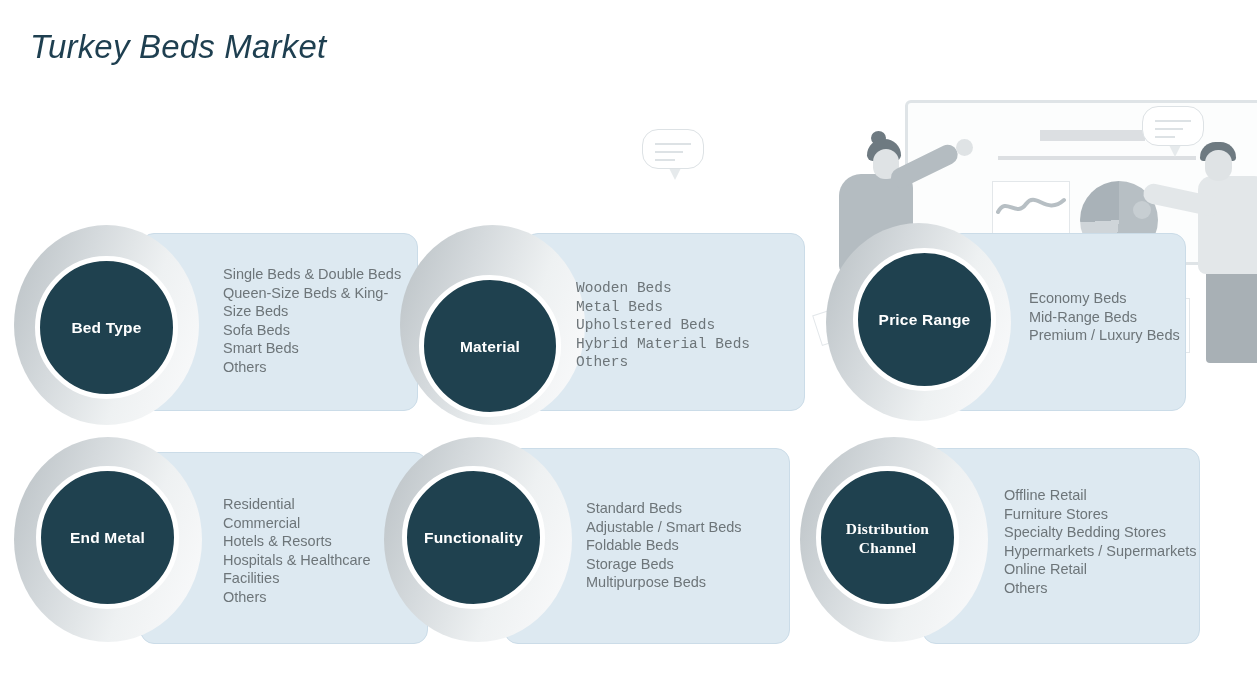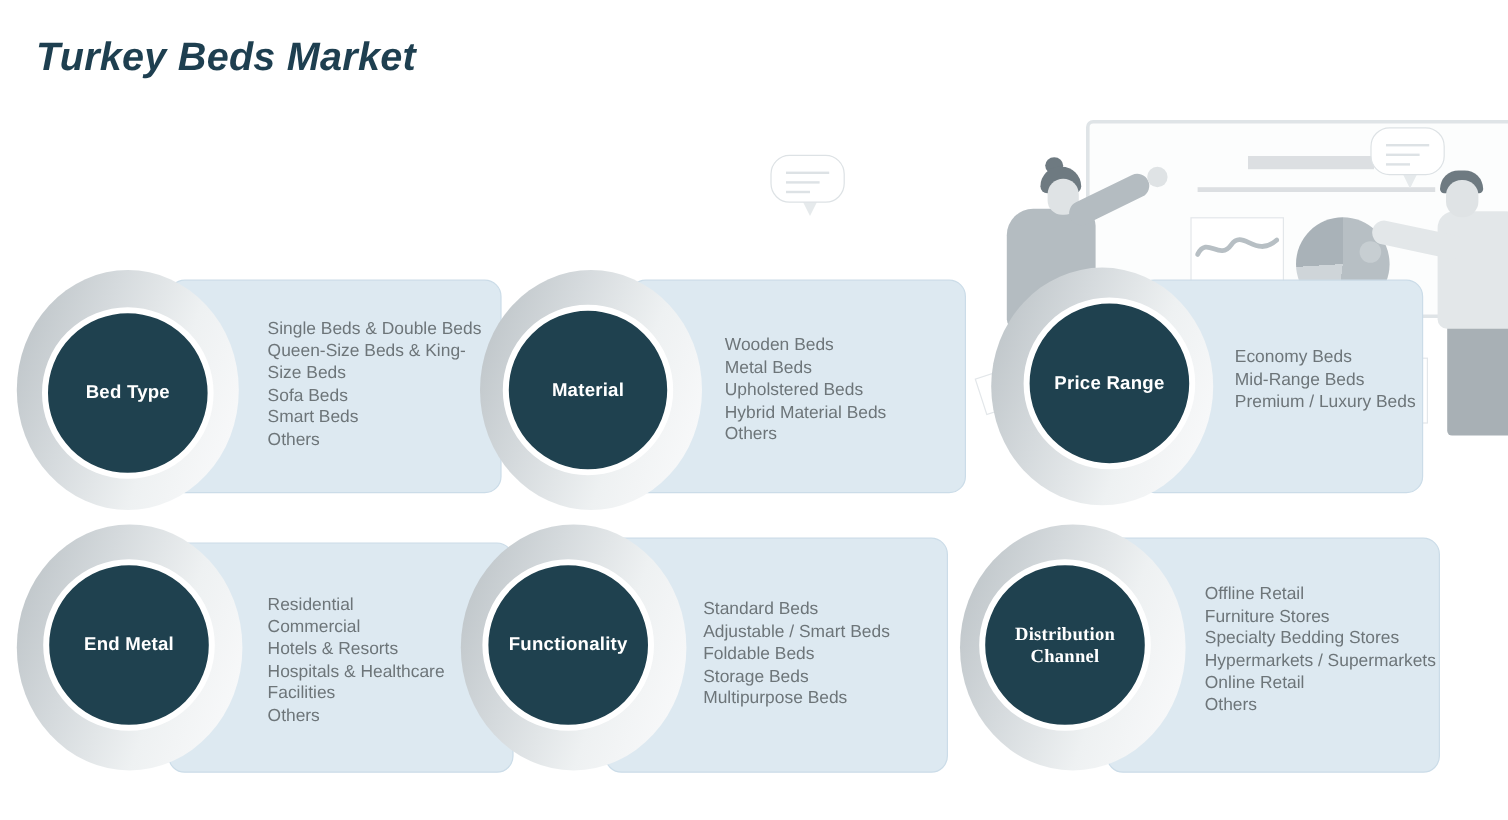--- a/index.html
+++ b/index.html
@@ -7,21 +7,21 @@
     width: 1257px; height: 683px;
     background: #ffffff;
     font-family: "Liberation Sans", sans-serif;
     overflow: hidden;
   }
   #canvas { position: relative; width: 1257px; height: 683px; background:#fff; }
 
   
   #page-title {
     position: absolute; left: 30px; top: 28px;
-    font-size: 33px; font-weight: bold; font-style: italic;
+    font-size: 33px; font-weight: normal; font-style: italic;
     color: #1e3f50; letter-spacing: 0.2px;
     white-space: nowrap;
   }
 
   
   #logo { position: absolute; left: 975px; top: 29px; width: 205px; height: 36px; }
   #logo-mark { position:absolute; left:0; top:2px; width:28px; height:28px;
     border-radius:50%; background:#223c4d; }
   #logo-mark .bars { position:absolute; left:6px; bottom:7px; width:17px; height:14px; }
   #logo-mark .bars i { position:absolute; bottom:0; width:3px; background:#2fa8c8; display:block; }
@@ -205,24 +205,24 @@
     <div class="seg-list" style="left:223px; top:265px; width:185px;">Single Beds &amp; Double Beds
 Queen-Size Beds &amp; King-Size Beds
 Sofa Beds
 Smart Beds
 Others</div>
   </div>
 
   <div class="seg">
     <div class="seg-panel" style="left:524px; top:233px; width:281px; height:178px;"></div>
     <div class="seg-outer-ring" style="left:400px; top:225px; width:185px; height:200px;"></div>
-    <div class="seg-circle" style="left:419px; top:254px; width:142px; height:142px;">
+    <div class="seg-circle" style="left:419px; top:275px; width:142px; height:142px;">
       <span class="seg-circle-label">Material</span>
     </div>
-    <div class="seg-list" style="left:604px; top:279px; width:190px;">Wooden Beds
+    <div class="seg-list" style="left:576px; top:279px; width:190px;font-family:Liberation Mono, monospace;">Wooden Beds
 Metal Beds
 Upholstered Beds
 Hybrid Material Beds
 Others</div>
   </div>
 
   <div class="seg">
     <div class="seg-panel" style="left:948px; top:233px; width:238px; height:178px;"></div>
     <div class="seg-outer-ring" style="left:826px; top:223px; width:185px; height:198px;"></div>
     <div class="seg-circle" style="left:853px; top:248px; width:143px; height:143px;justify-content:center;">

